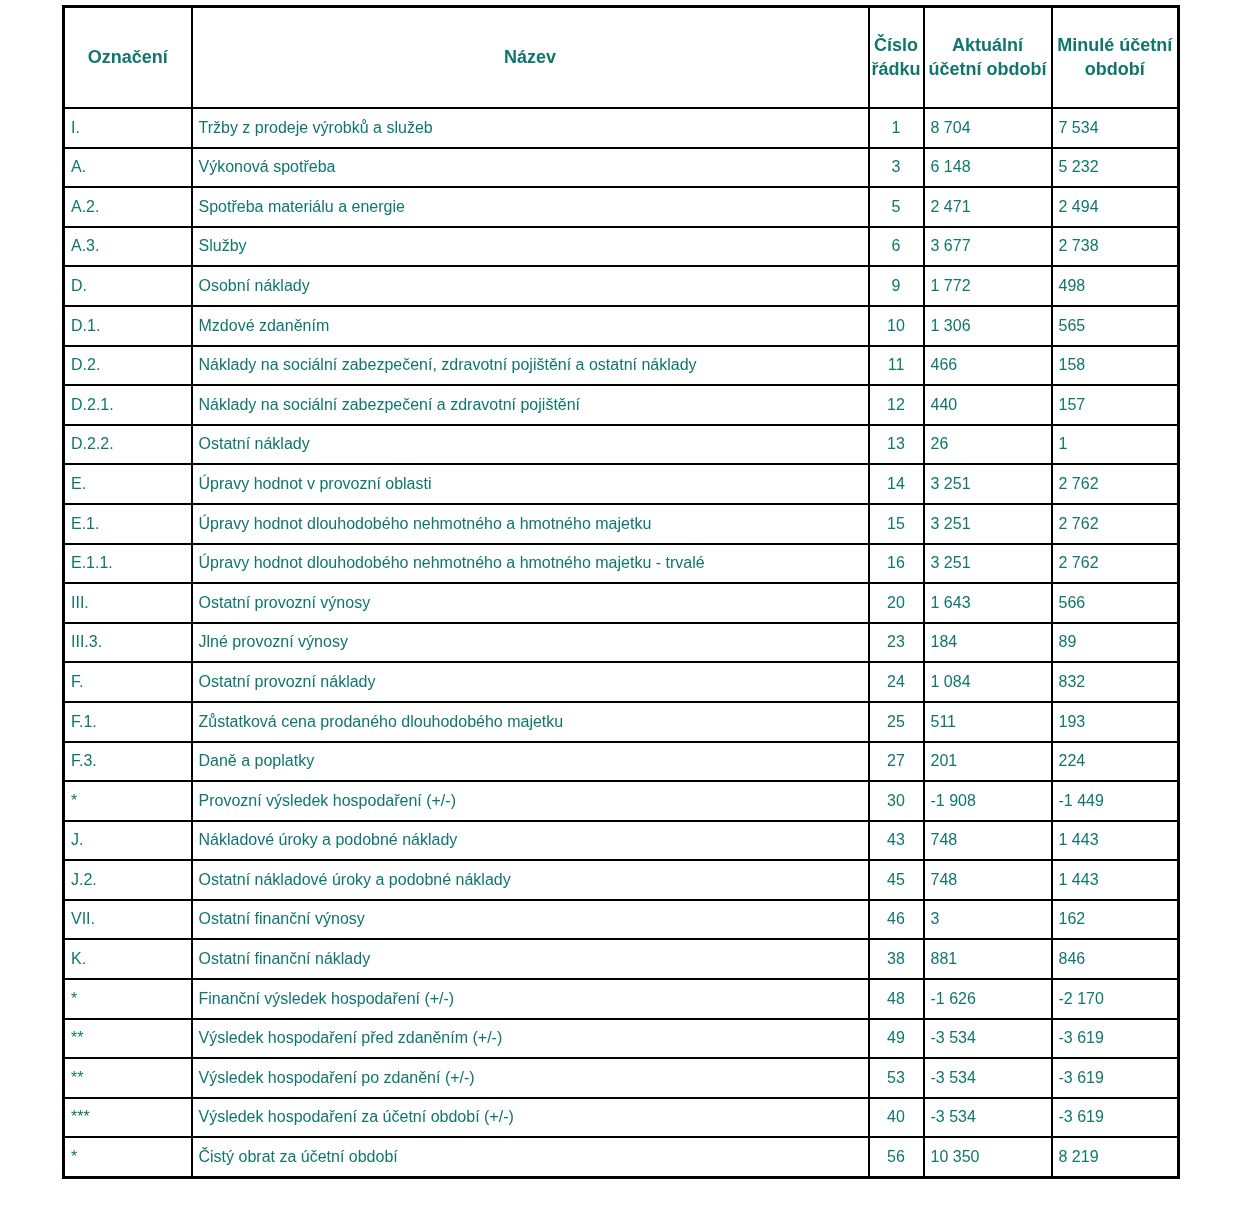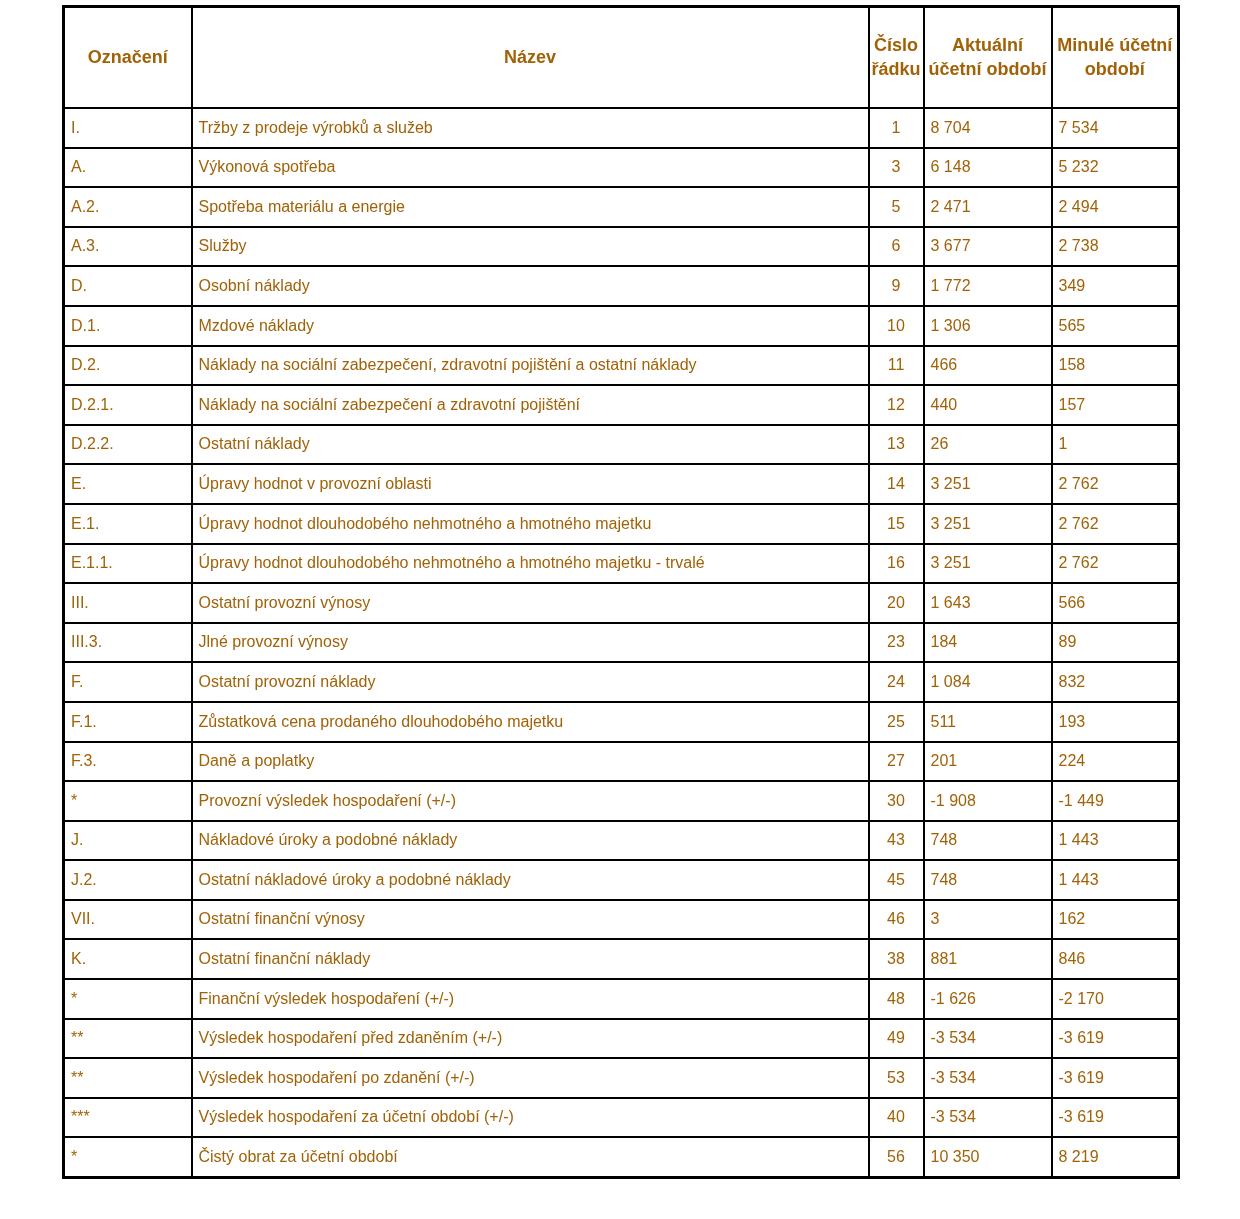--- a/index.html
+++ b/index.html
@@ -6,21 +6,21 @@
     margin: 0;
     padding: 0;
     background: #ffffff;
   }
   .sheet {
     position: relative;
     width: 1240px;
     height: 1219px;
     background: #ffffff;
     font-family: "Liberation Sans", sans-serif;
-    color: #a16207;
+    color: #0f766e;
   }
   table.statement {
     position: absolute;
     left: 62px;
     top: 5px;
     width: 1115px;
     border-collapse: collapse;
     table-layout: fixed;
     border: 3px solid #000000;
   }
@@ -99,25 +99,25 @@
           <td class="c-left">Služby</td>
           <td class="c-center">6</td>
           <td class="c-right">3 677</td>
           <td class="c-right">2 738</td>
         </tr>
         <tr>
           <td class="c-left">D.</td>
           <td class="c-left">Osobní náklady</td>
           <td class="c-center">9</td>
           <td class="c-right">1 772</td>
-          <td class="c-right">349</td>
+          <td class="c-right">498</td>
         </tr>
         <tr>
           <td class="c-left">D.1.</td>
-          <td class="c-left">Mzdové náklady</td>
+          <td class="c-left">Mzdové zdaněním</td>
           <td class="c-center">10</td>
           <td class="c-right">1 306</td>
           <td class="c-right">565</td>
         </tr>
         <tr>
           <td class="c-left">D.2.</td>
           <td class="c-left">Náklady na sociální zabezpečení, zdravotní pojištění a ostatní náklady</td>
           <td class="c-center">11</td>
           <td class="c-right">466</td>
           <td class="c-right">158</td>

